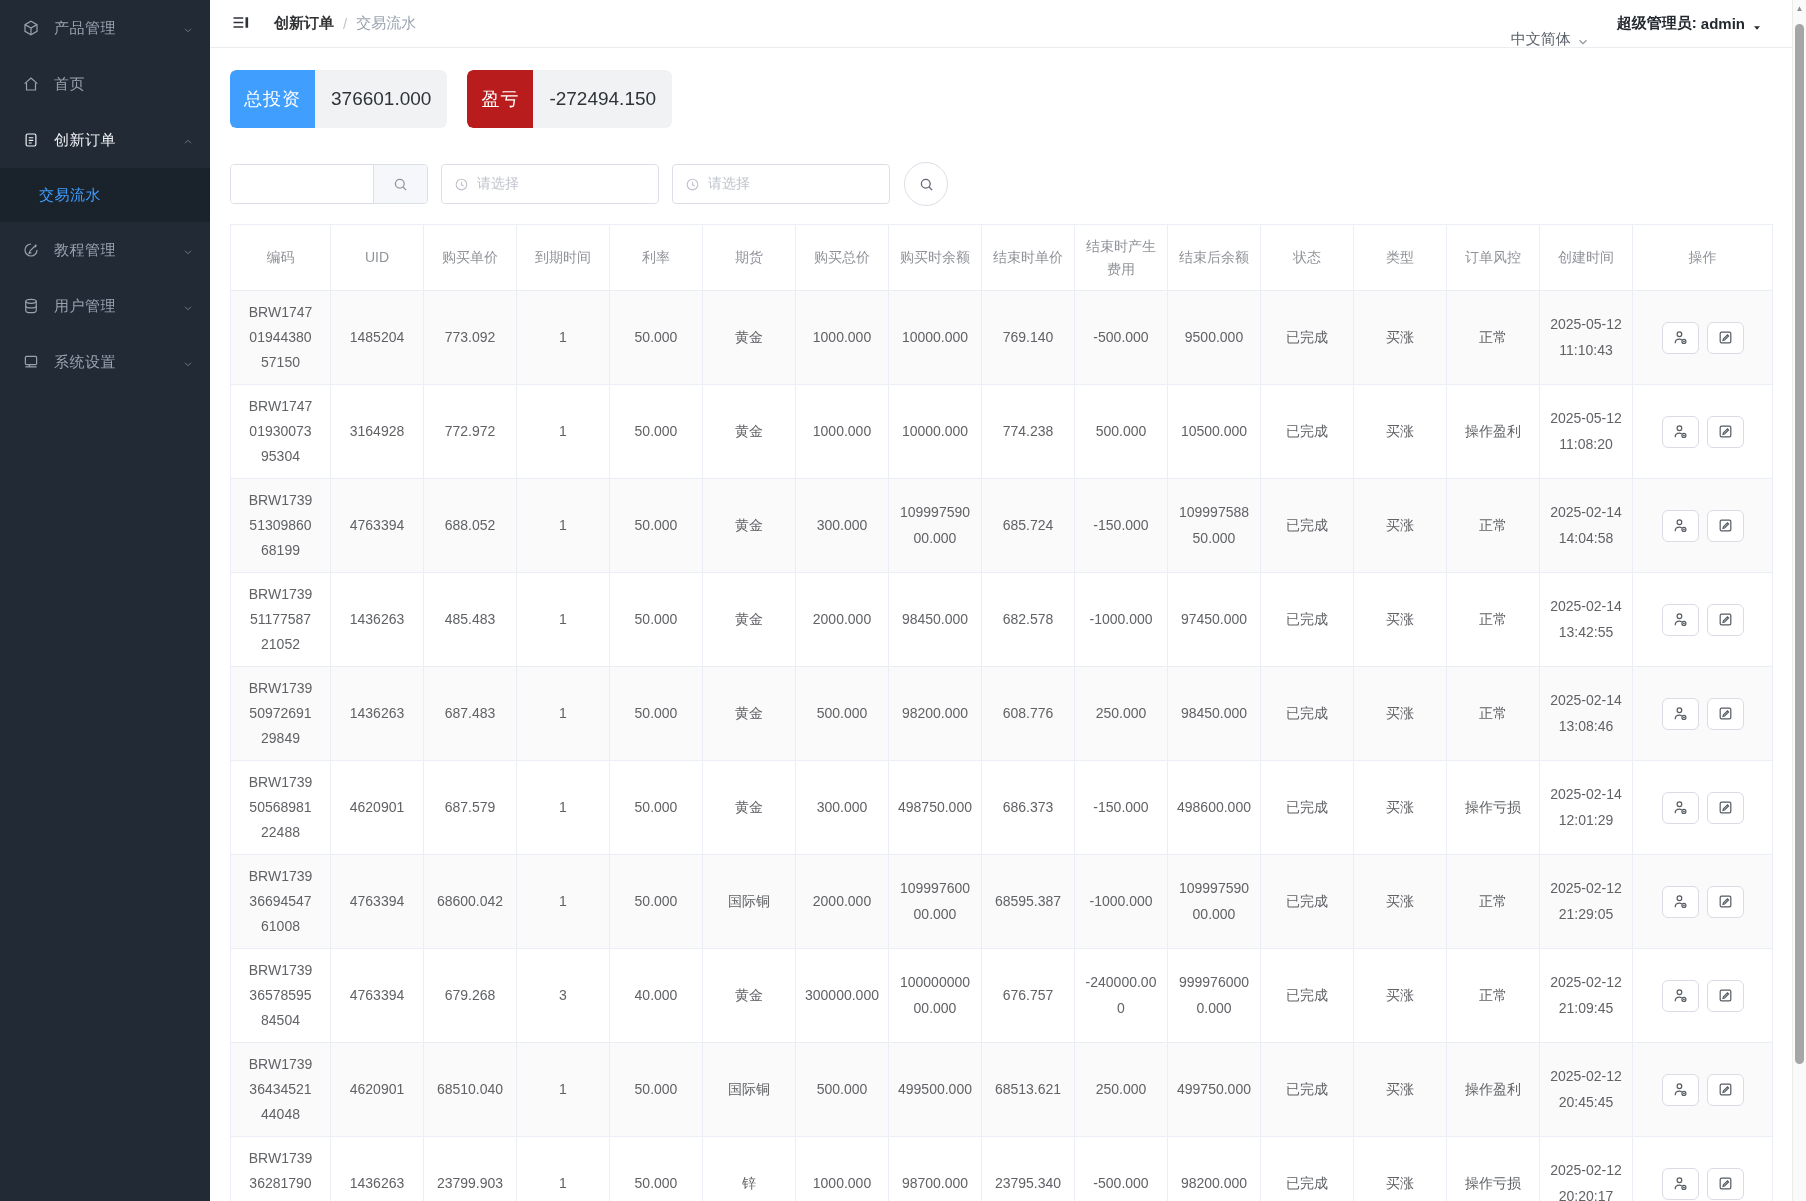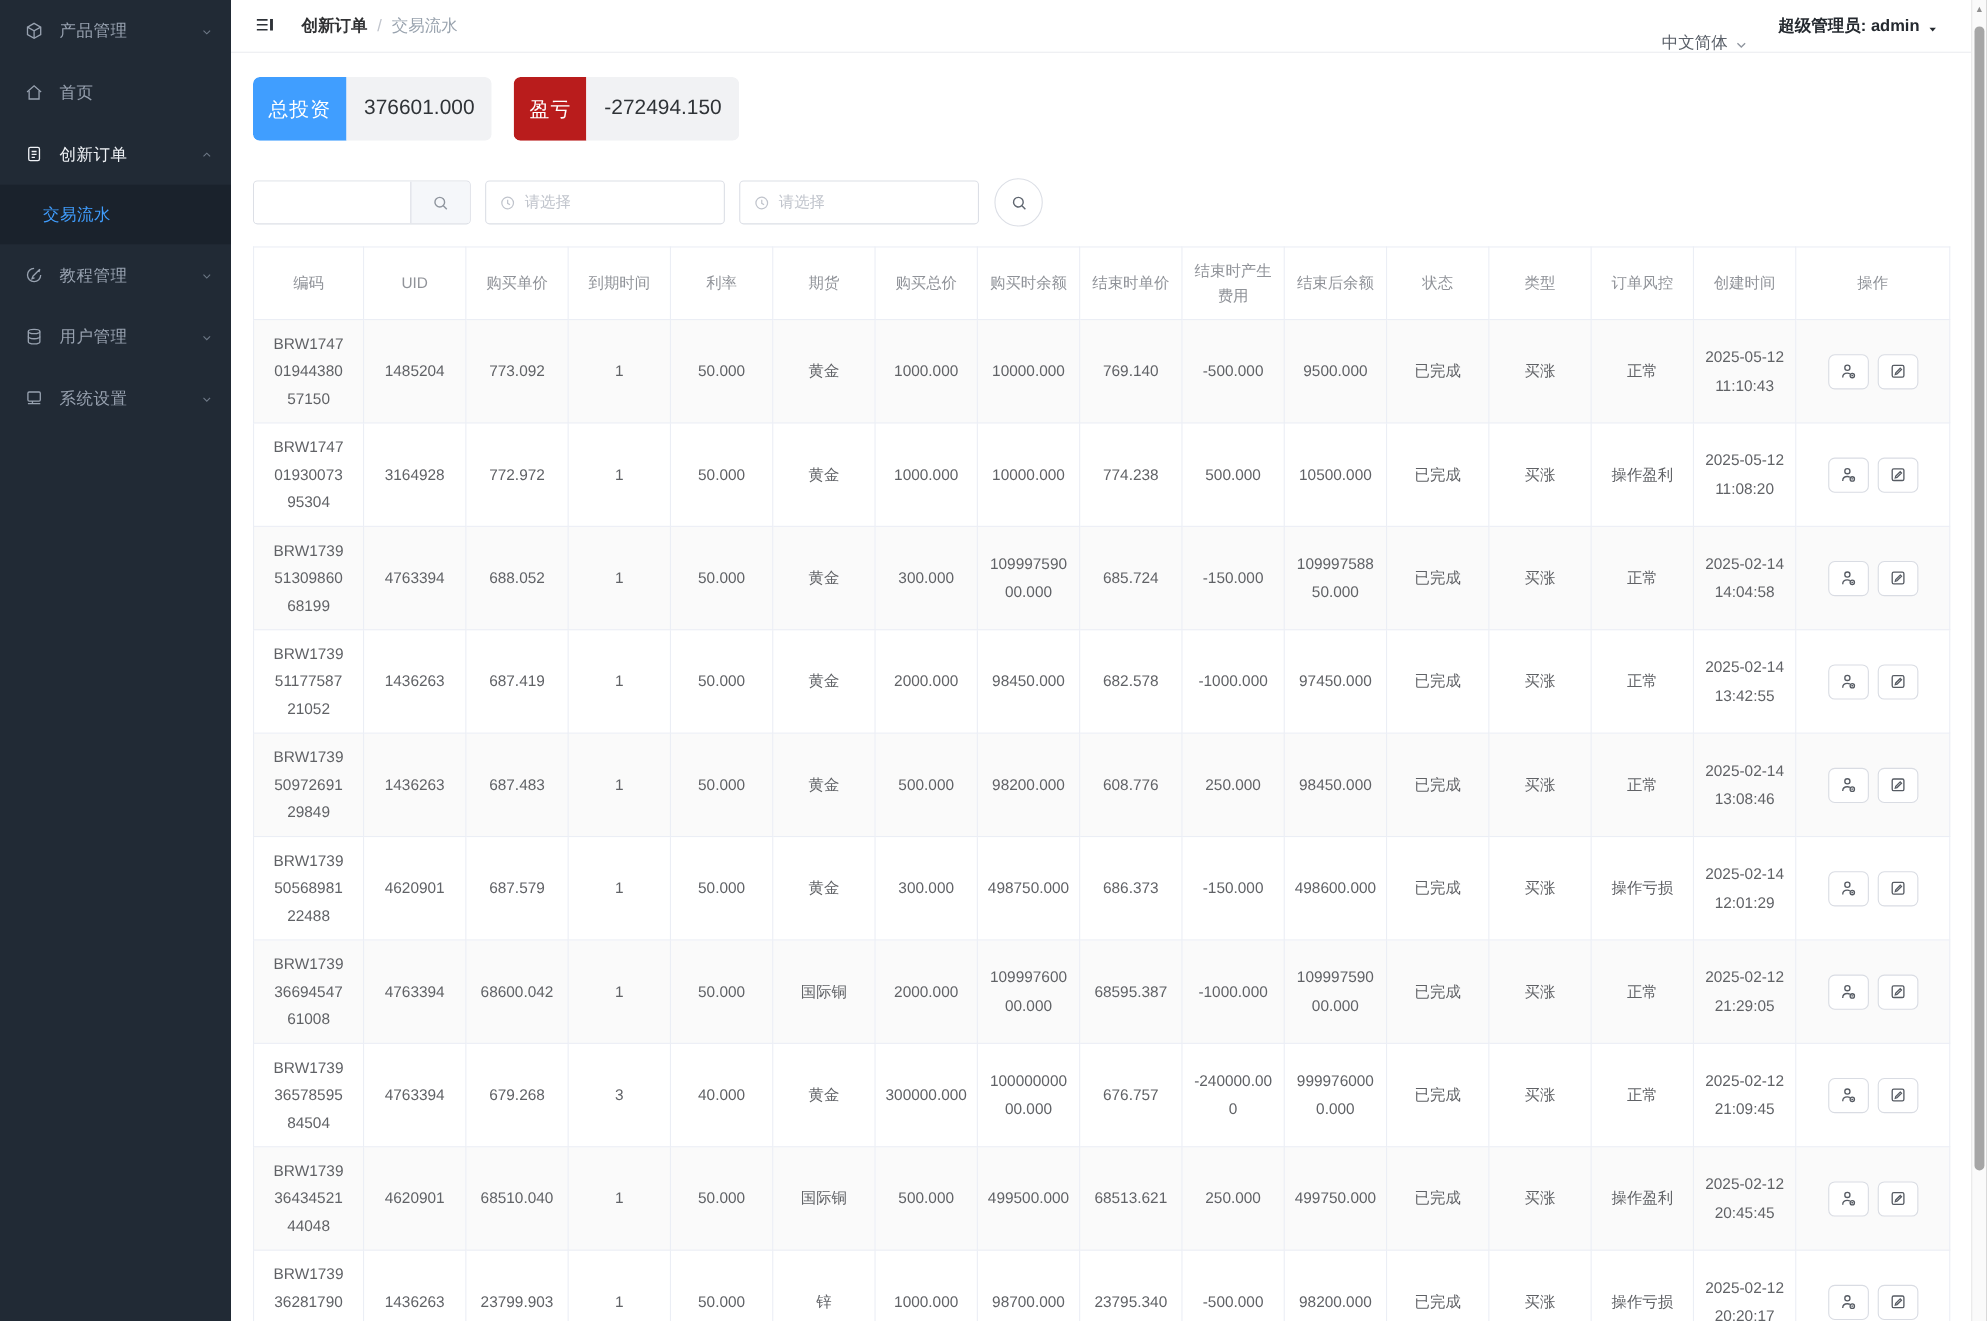--- a/index.html
+++ b/index.html
@@ -411,21 +411,21 @@
                       <path d="M14.8 8.2l1.6 1.6-5.7 5.7-2.2.6.6-2.2z"></path>
                     </svg>
                   </span>
                 </span>
               </div>
             </td>
           </tr>
           <tr>
             <td class="cell-code">BRW17395117758721052</td>
             <td class="cell-uid">1436263</td>
-            <td class="cell-buy_price">687.419</td>
+            <td class="cell-buy_price">485.483</td>
             <td class="cell-expire_time">1</td>
             <td class="cell-rate">50.000</td>
             <td class="cell-futures">黄金</td>
             <td class="cell-buy_total">2000.000</td>
             <td class="cell-balance_at_buy">98450.000</td>
             <td class="cell-end_price">682.578</td>
             <td class="cell-end_fee cell-neg">-1000.000</td>
             <td class="cell-balance_after">97450.000</td>
             <td class="cell-status">已完成</td>
             <td class="cell-type">买涨</td>

